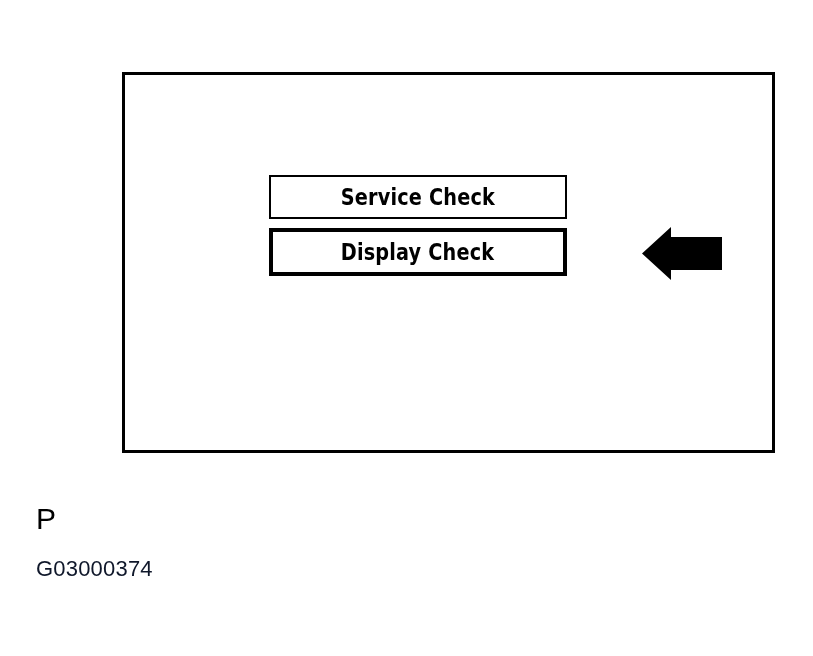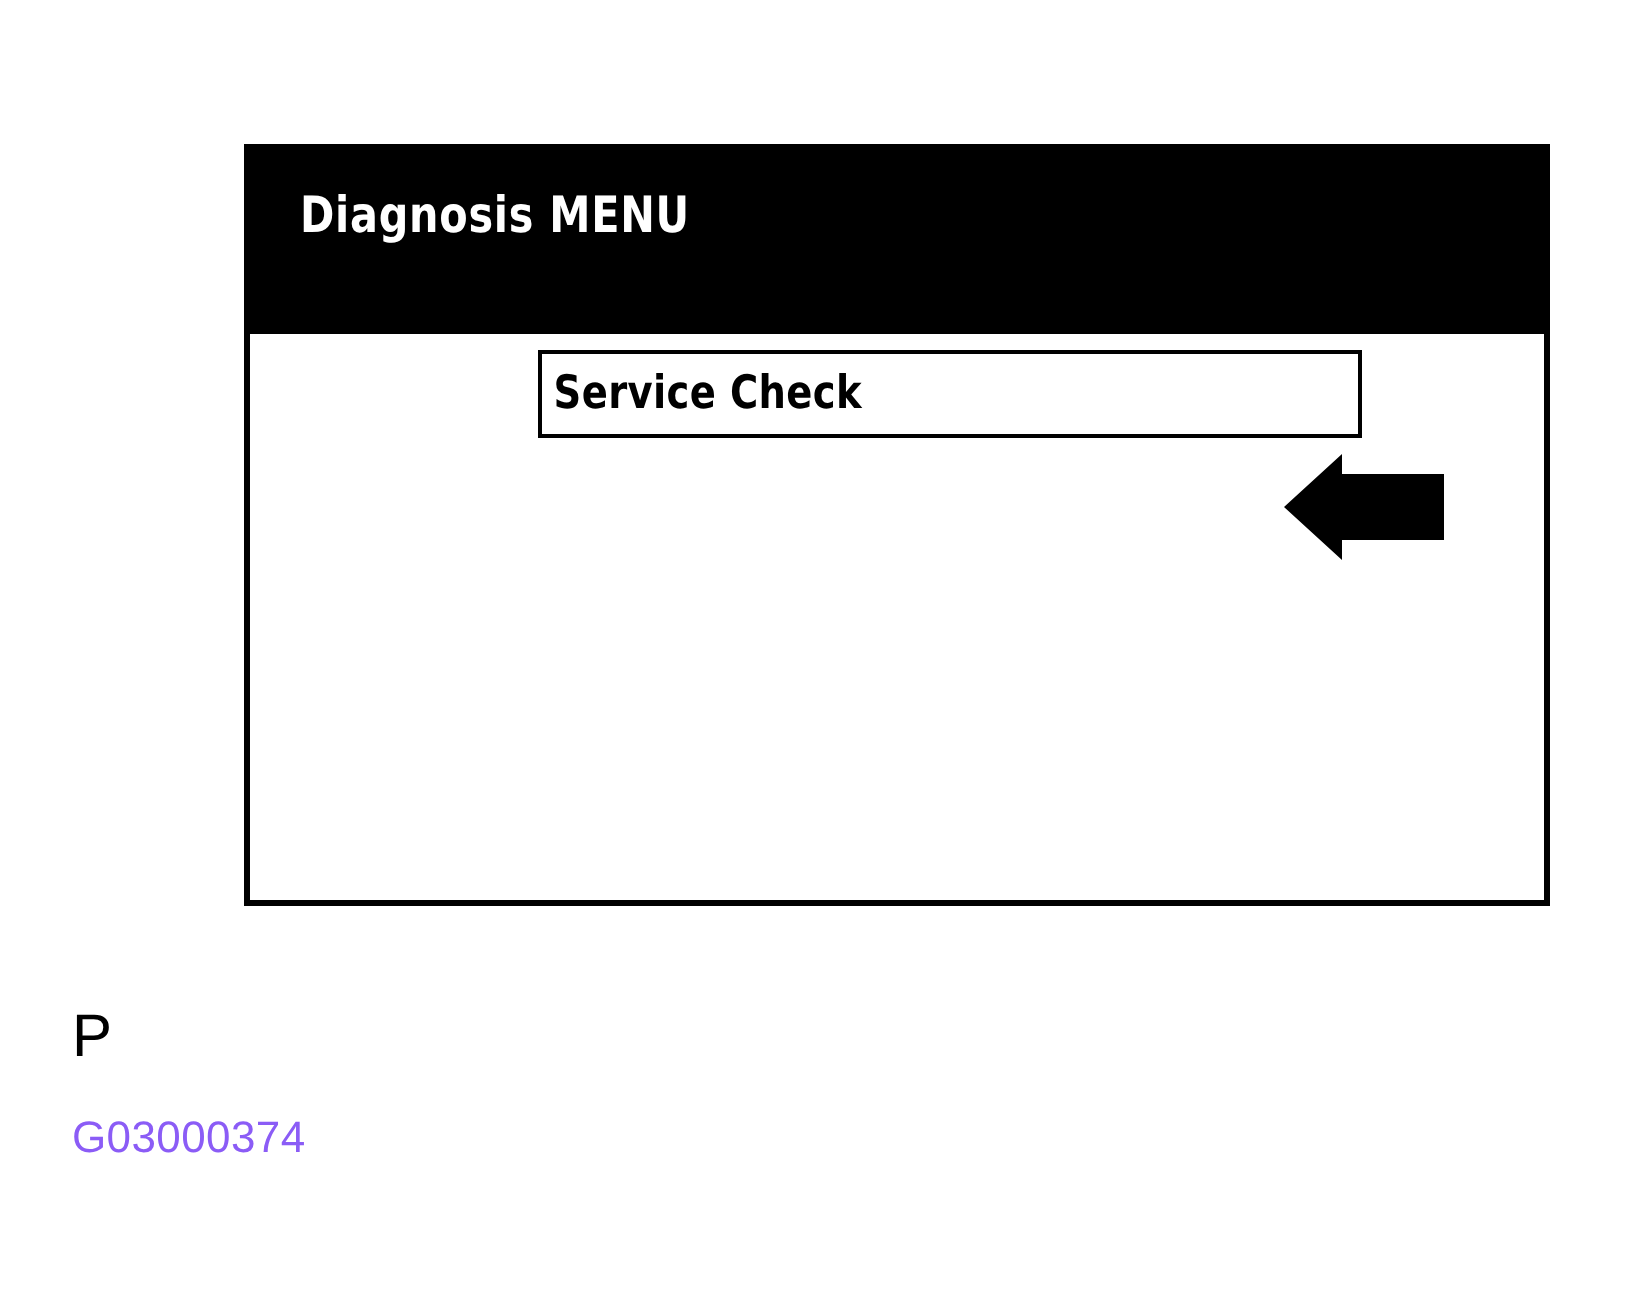--- a/index.html
+++ b/index.html
@@ -56,27 +56,28 @@
   #hu-menu {
     position: absolute;
     left: 144px;
     top: 100px;
     width: 359px;
   }
 
   .hu-btn {
     position: relative;
     box-sizing: border-box;
-    width: 412px;
+    width: 298px;
     height: 44px;
     background: #ffffff;
     border: 2px solid #000000;
     margin-bottom: 11px;
     display: flex;
     align-items: center;
+    justify-content: center;
   }
   .hu-btn.selected {
     border-width: 4px;
     height: 48px;
     margin-top: -2px;
     margin-bottom: 9px;
   }
   .hu-btn-label {
     font-family: "Liberation Sans Narrow", "DejaVu Sans Condensed", "Liberation Sans", sans-serif;
     font-size: 23px;
@@ -109,40 +110,40 @@
     color: #000000;
     line-height: 1;
   }
   #caption-code {
     position: absolute;
     left: 36px;
     top: 558px;
     font-family: "Liberation Sans", sans-serif;
     font-size: 22px;
     font-weight: normal;
-    color: #8b5cf6;
+    color: #0f172a;
     line-height: 1;
     letter-spacing: 0.2px;
   }
 </style>
 </head>
 <body>
 
 <div id="hu-panel">
 
-  <div id="hu-titlebar">
-    <div id="hu-title">Diagnosis MENU</div>
-  </div>
 
   <div id="hu-menu">
 
     <div class="hu-btn">
       <span class="hu-btn-label">Service Check</span>
     </div>
 
+    <div class="hu-btn selected">
+      <span class="hu-btn-label">Display Check</span>
+    </div>
 
 
 
 
   </div>
 </div>
 
 <div id="pointer-arrow">
   <svg width="82" height="57" viewBox="0 0 82 57" xmlns="http://www.w3.org/2000/svg">
     <path d="M1 28.5 L30 2 L30 12 L81 12 L81 45 L30 45 L30 55 Z" fill="#000000"></path>

